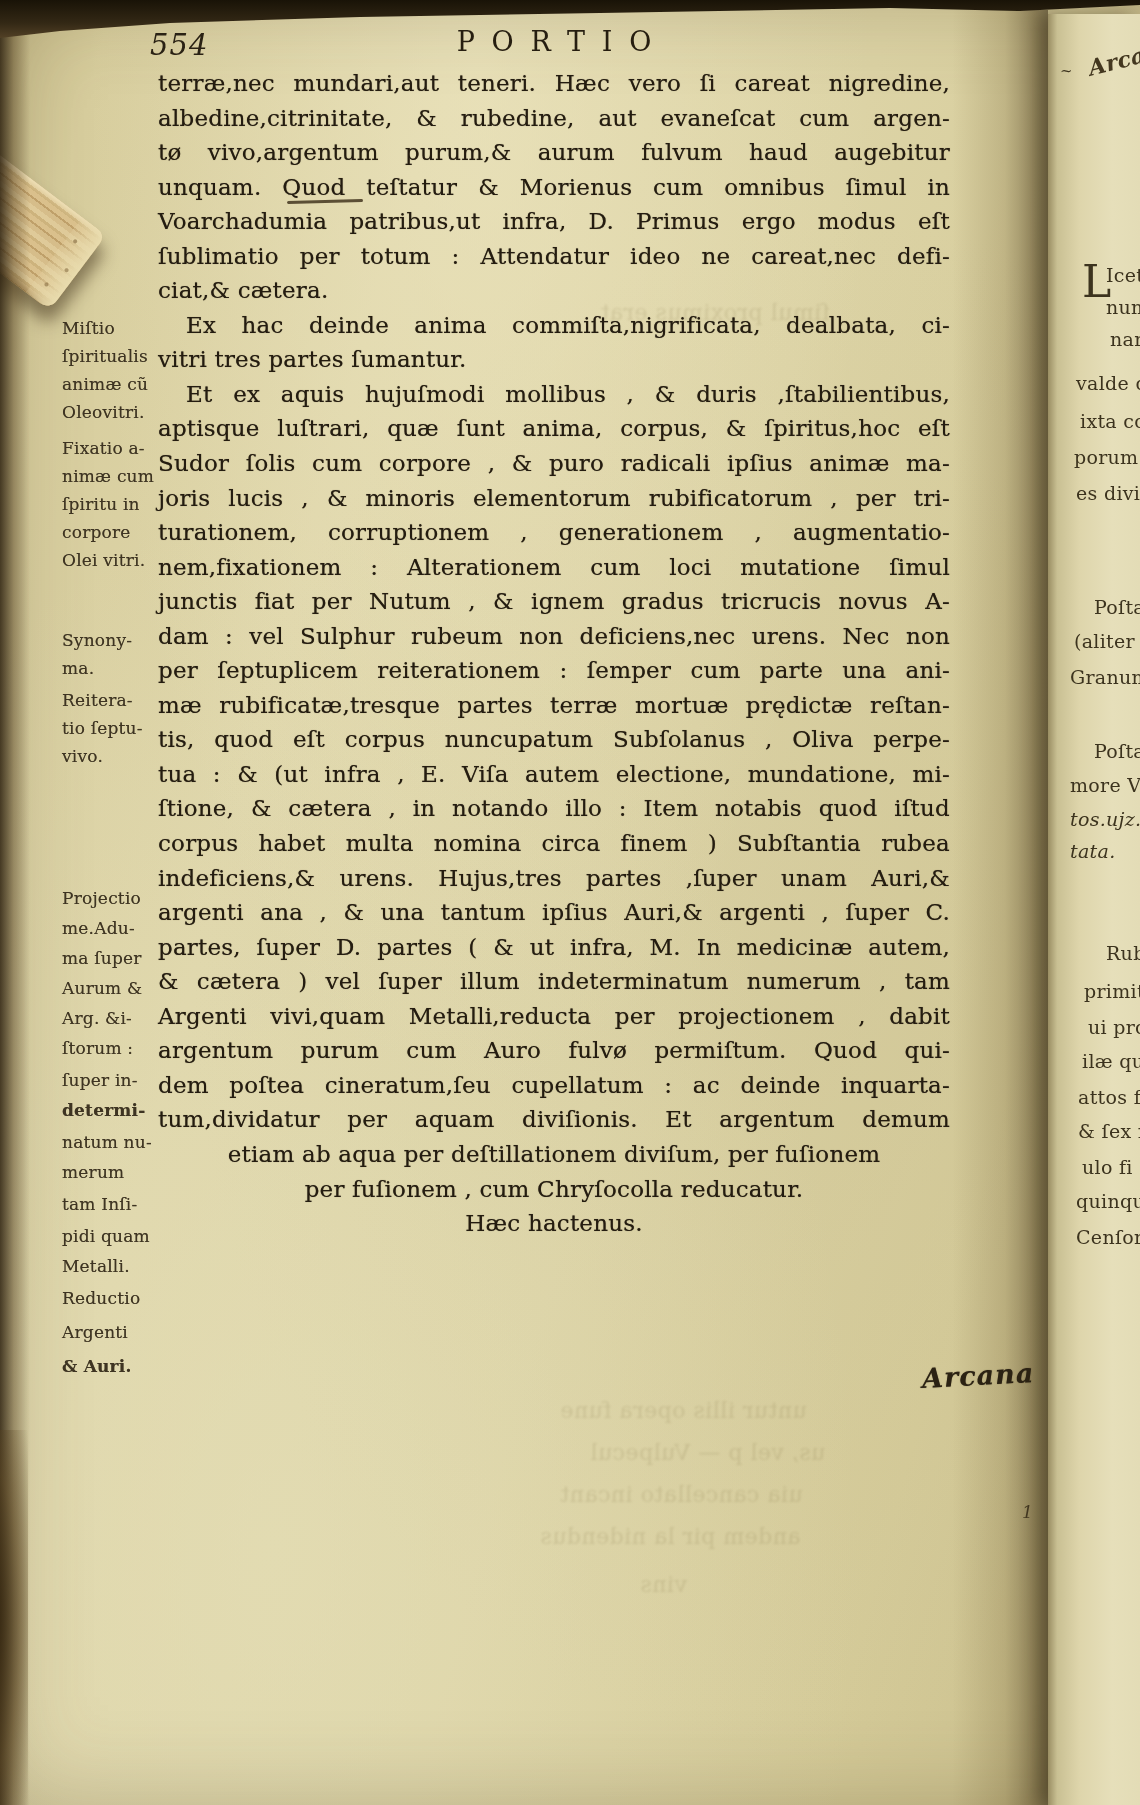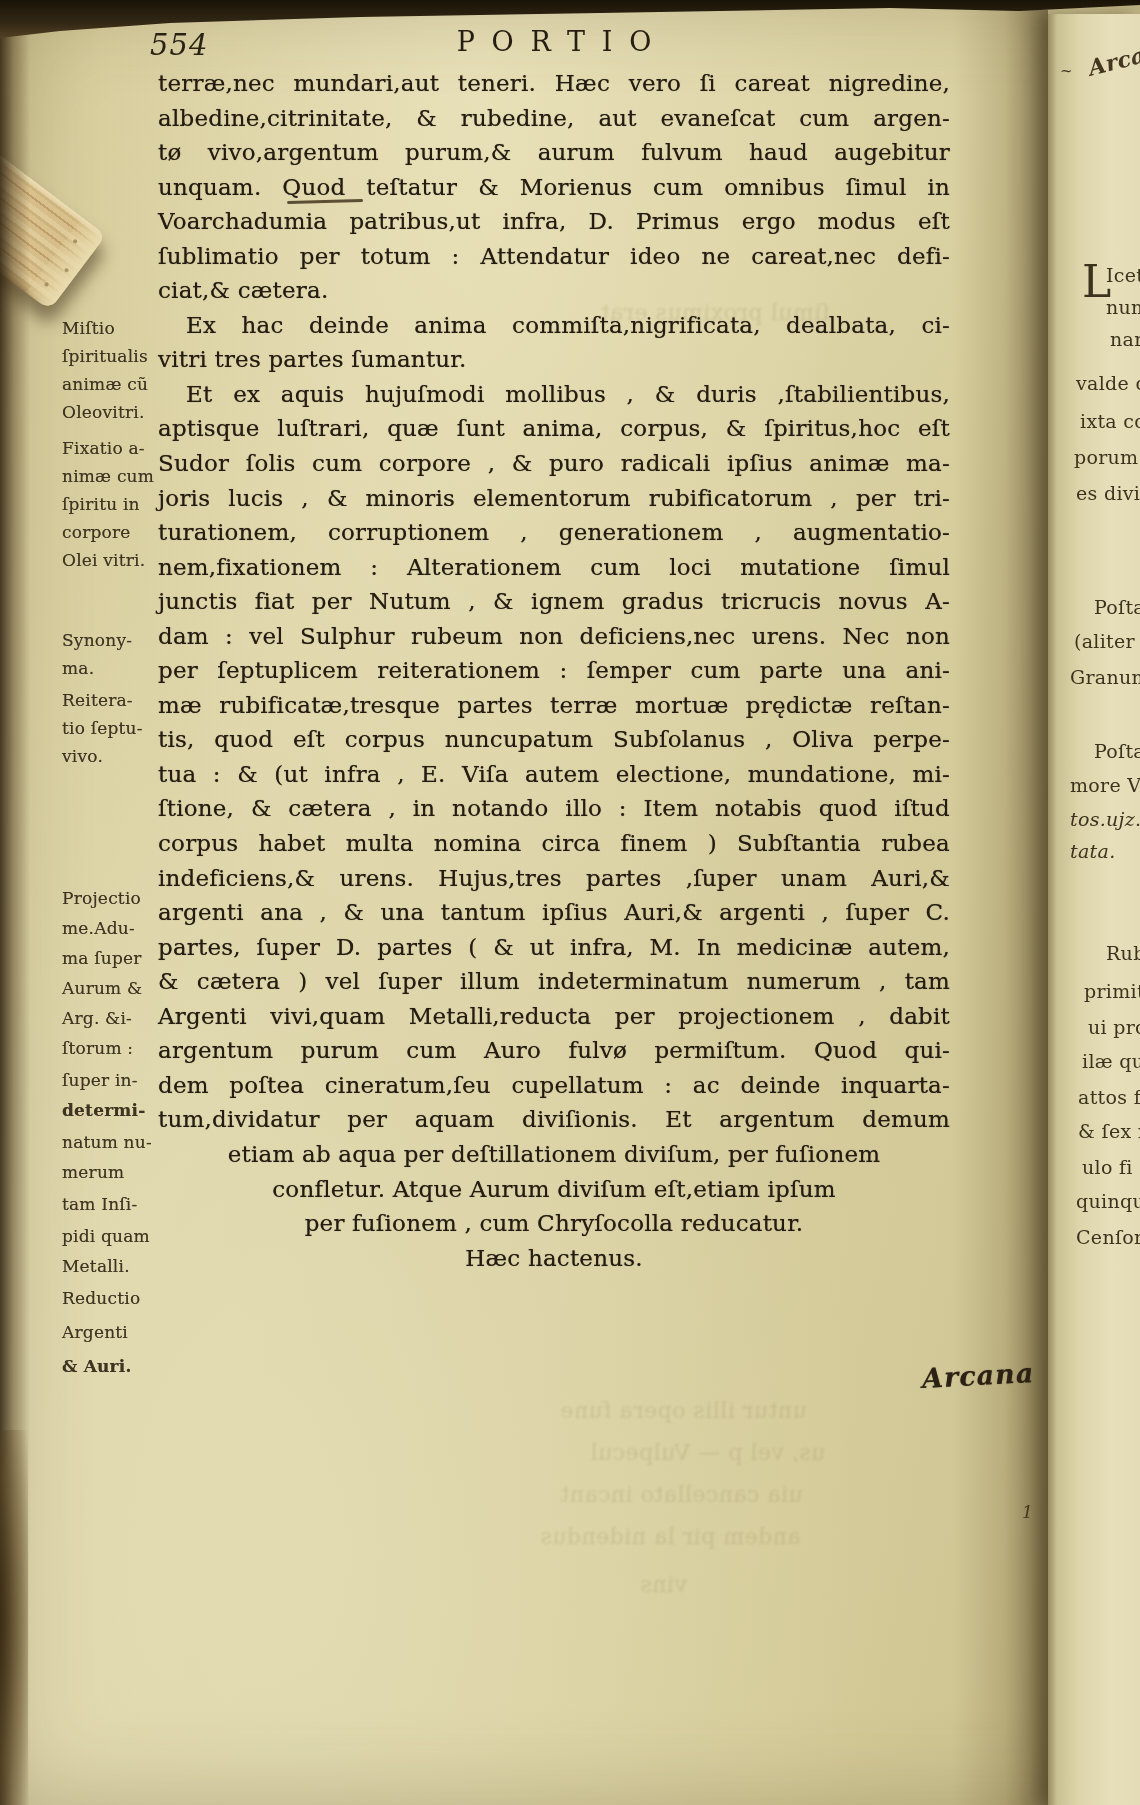--- a/index.html
+++ b/index.html
@@ -156,21 +156,20 @@
       <div>corpus habet multa nomina circa finem )  Subſtantia rubea</div>
       <div>indeficiens,&amp; urens.  Hujus,tres partes ,ſuper unam Auri,&amp;</div>
       <div>argenti ana , &amp; una tantum ipſius Auri,&amp; argenti , ſuper C.</div>
       <div>partes, ſuper D. partes ( &amp; ut infra, M.  In medicinæ autem,</div>
       <div>&amp; cætera ) vel ſuper illum indeterminatum numerum , tam</div>
       <div>Argenti vivi,quam Metalli,reducta per projectionem , dabit</div>
       <div>argentum purum cum Auro fulvø permiſtum.  Quod qui-</div>
       <div>dem poſtea cineratum,ſeu cupellatum : ac deinde inquarta-</div>
       <div>tum,dividatur per aquam diviſionis.  Et argentum demum</div>
       <div class="ctr">etiam ab aqua per deſtillationem diviſum, per fuſionem</div>
-      <div class="ctr">confletur.  Atque Aurum diviſum eſt,etiam ipſum</div>
       <div class="ctr">per fuſionem , cum Chryſocolla reducatur.</div>
       <div class="ctr">Hæc hactenus.</div>
     </div>
 
   <div class="margin-col">
       <div style="top: 318px;">Miſtio</div>
       <div style="top: 346px;">ſpiritualis</div>
       <div style="top: 374px;">animæ cũ</div>
       <div style="top: 402px;">Oleovitri.</div>
       <div style="top: 438px;">Fixatio a-</div>

